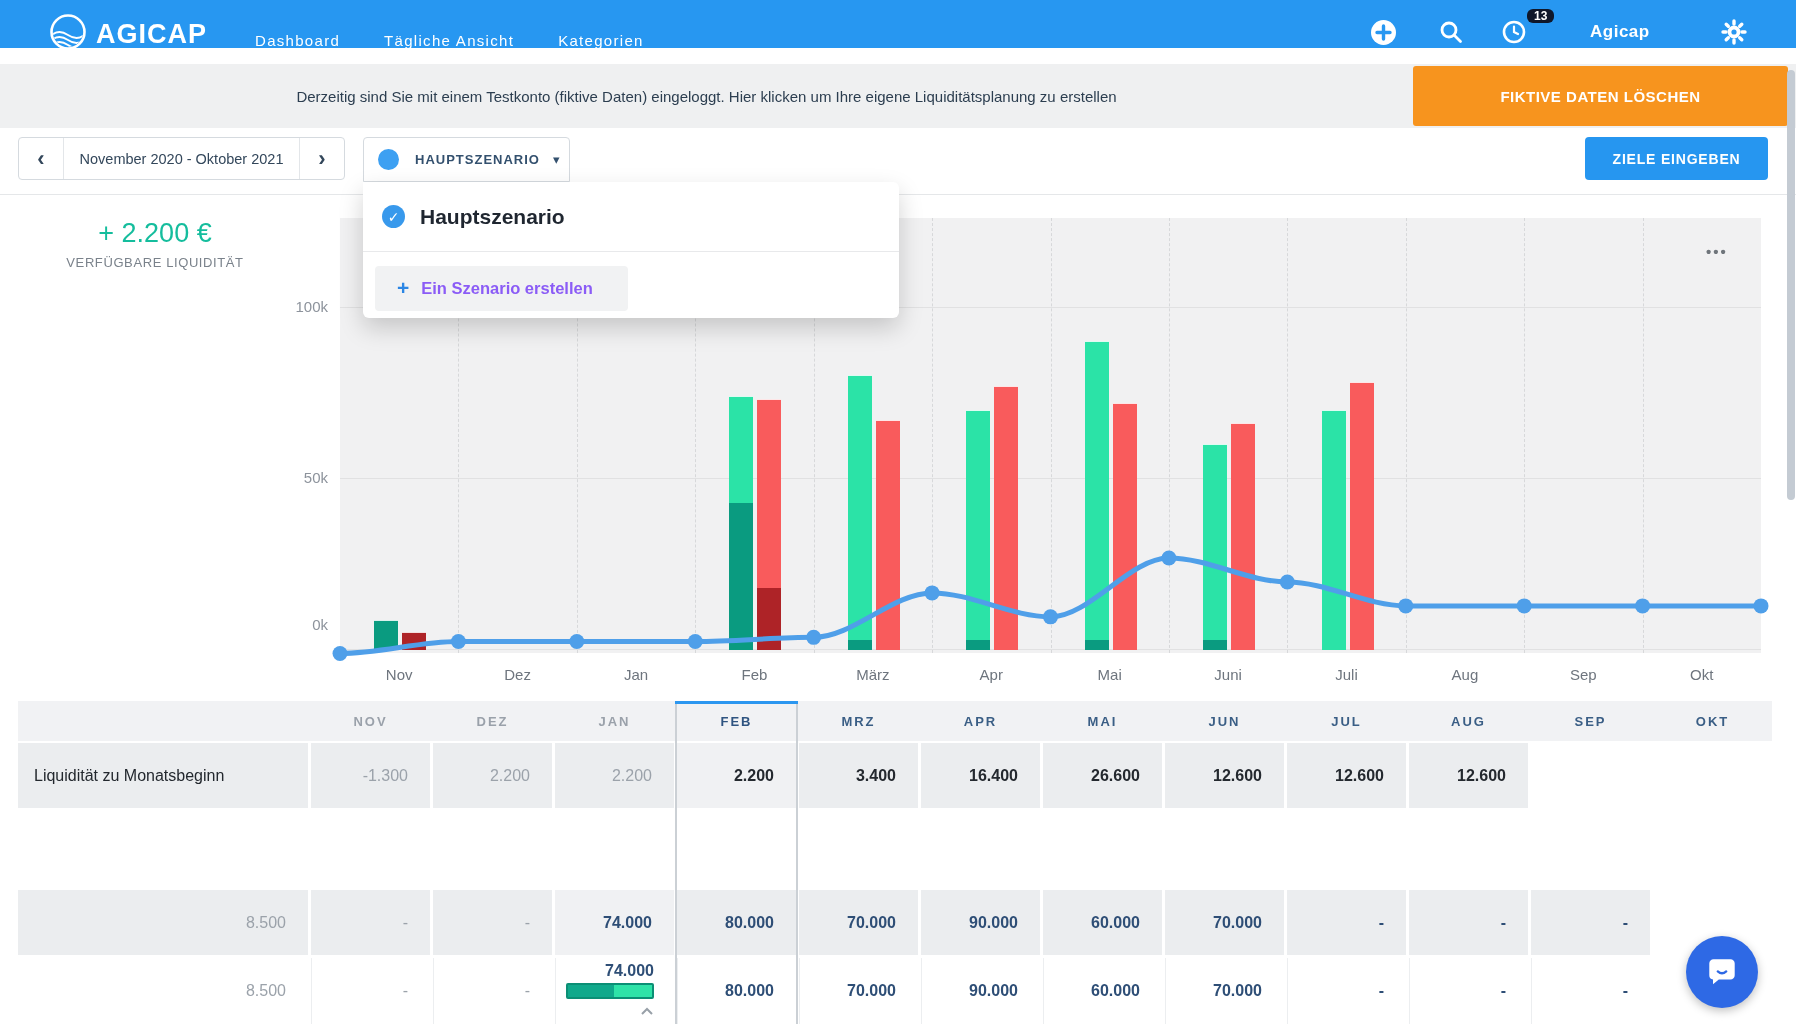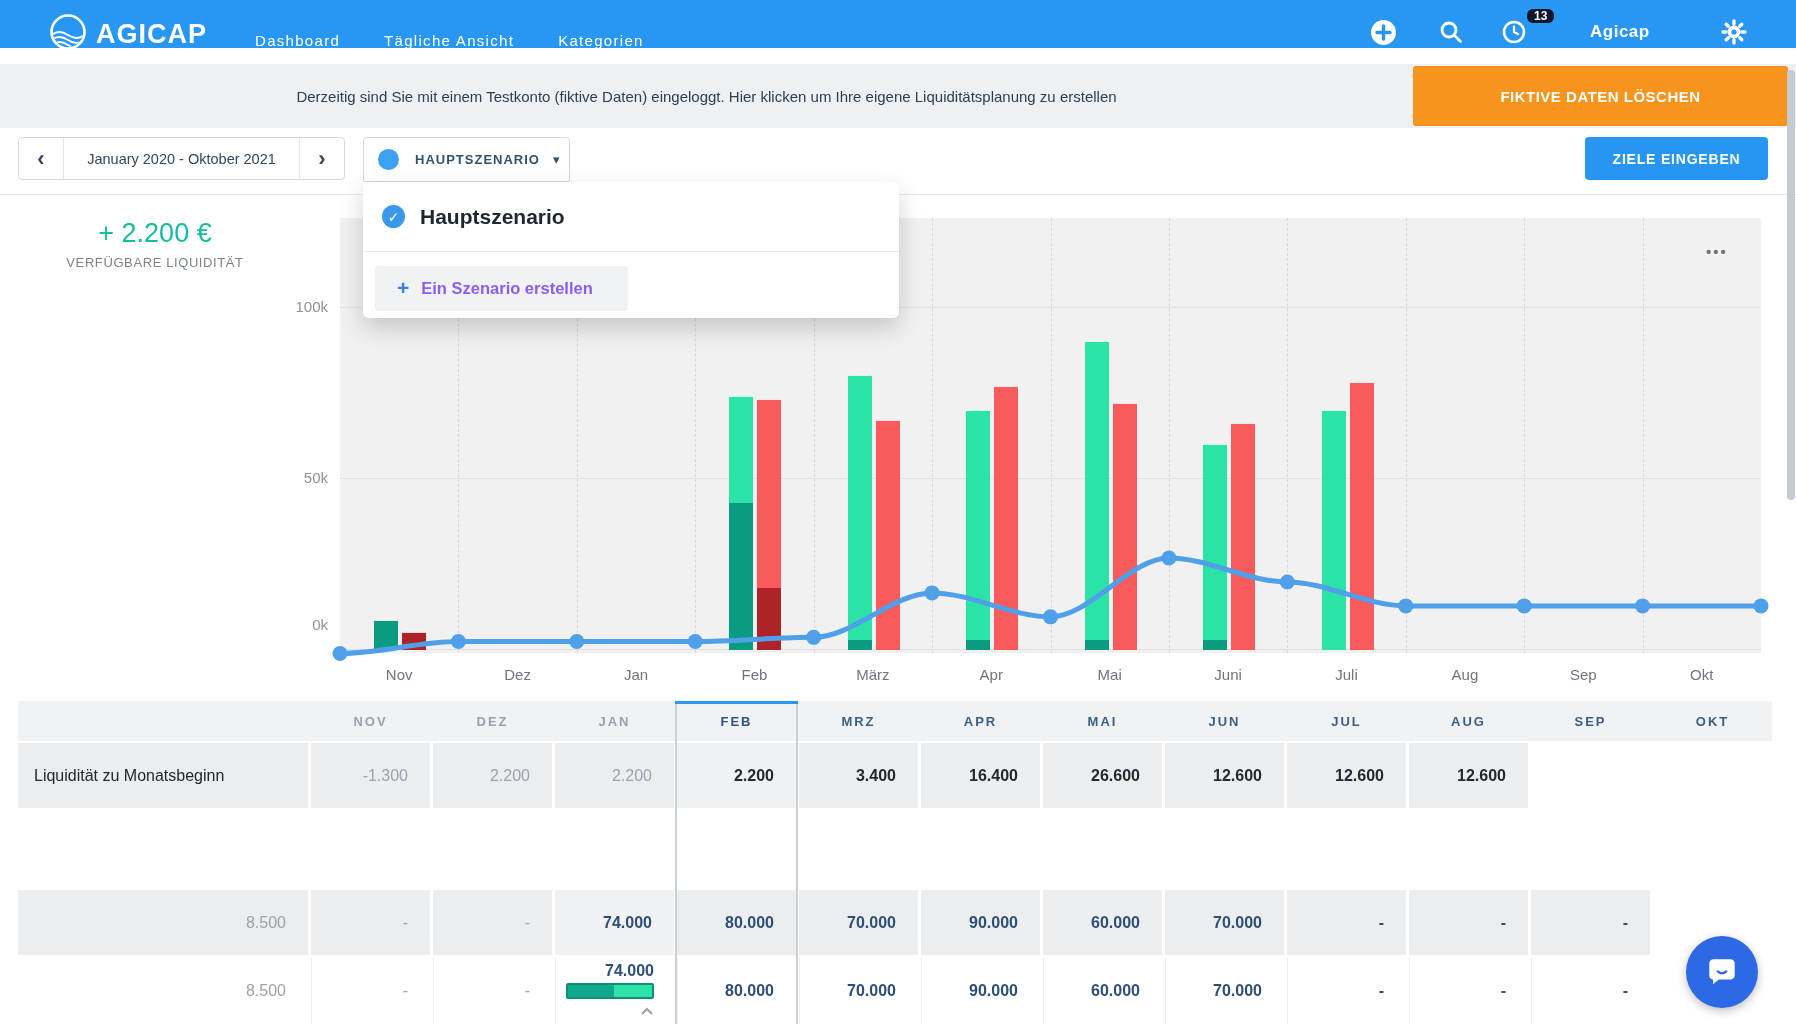--- a/index.html
+++ b/index.html
@@ -163,21 +163,21 @@
       </svg>
   </div>
 </div>
 
 <div class="abs" id="banner"></div>
 <div class="abs" id="banner-text">Derzeitig sind Sie mit einem Testkonto (fiktive Daten) eingeloggt. Hier klicken um Ihre eigene Liquiditätsplanung zu erstellen</div>
 <div class="abs" id="orange-btn">FIKTIVE DATEN LÖSCHEN</div>
 
 <div class="abs" id="datenav">
   <div class="datenav-btn">‹</div>
-  <div id="period">January 2020 - Oktober 2021</div>
+  <div id="period">November 2020 - Oktober 2021</div>
   <div class="datenav-btn">›</div>
 </div>
 <div class="abs" id="scenario-btn">
   <span id="scenario-dot"></span>
   <span id="scenario-label">HAUPTSZENARIO</span>
   <span id="scenario-caret">▾</span>
 </div>
 <div class="abs" id="goals-btn">ZIELE EINGEBEN</div>
 <div class="abs" id="card-divider"></div>
 

